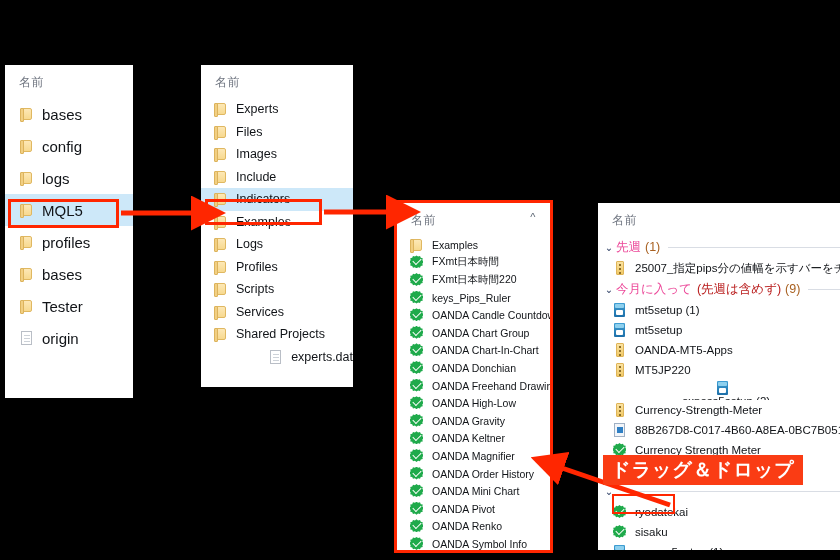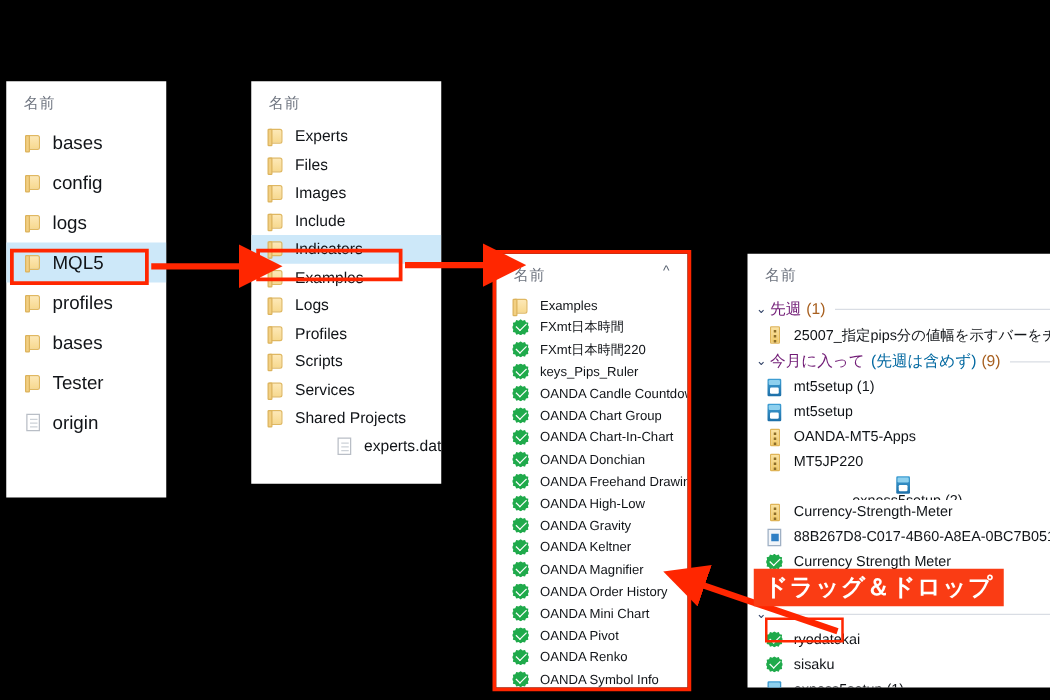--- a/index.html
+++ b/index.html
@@ -126,23 +126,23 @@
   }
   .redbox.thin{border-width:2px;}
   
   .grp{
     display:flex;align-items:center;height:22px;padding-left:4px;
     font-size:12.5px;color:#2b3d63;white-space:nowrap;
   }
   .grp .chev{
     width:14px;color:#2b3d63;font-size:10px;flex:0 0 14px;text-align:center;
   }
-  .grp .gname{color:#701a75;}
+  .grp .gname{color:#ec4899;}
   .grp .gcount{color:#a86020;margin-left:4px;}
-  .grp .gnote{color:#0369a1;}
+  .grp .gnote{color:#b91c1c;}
   .grp .gline{
     flex:1 1 auto;height:1px;background:#d9dde4;margin-left:8px;
   }
   
   .banner{
     position:absolute;background:#fa3c14;
     color:#ffffff;font-weight:bold;
     font-family:"DejaVu Sans",sans-serif;
     display:flex;align-items:center;justify-content:center;
     letter-spacing:1px;

